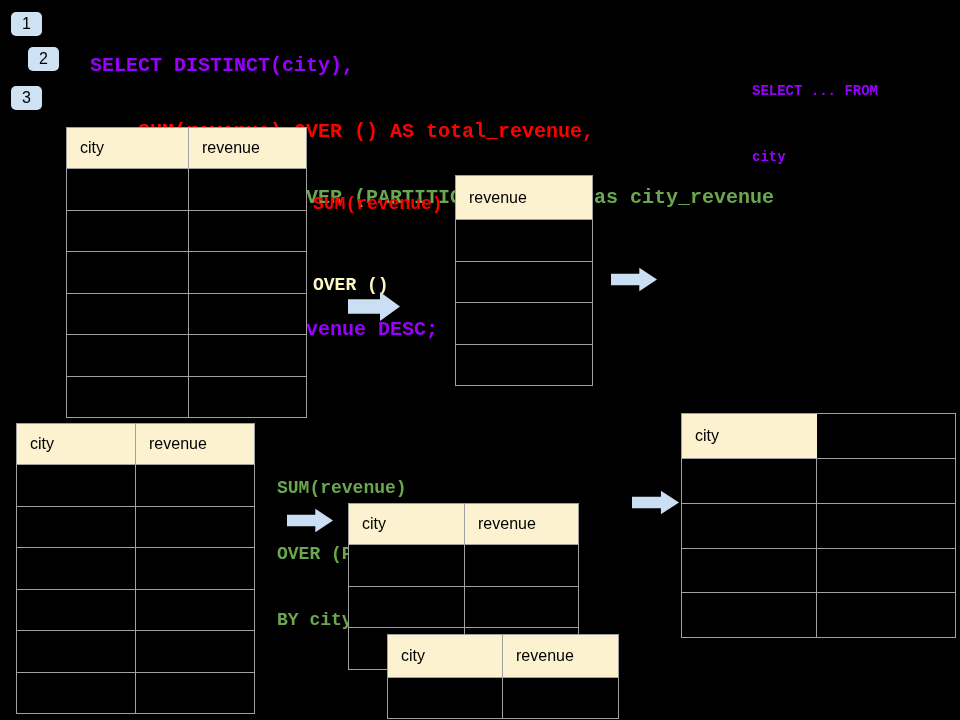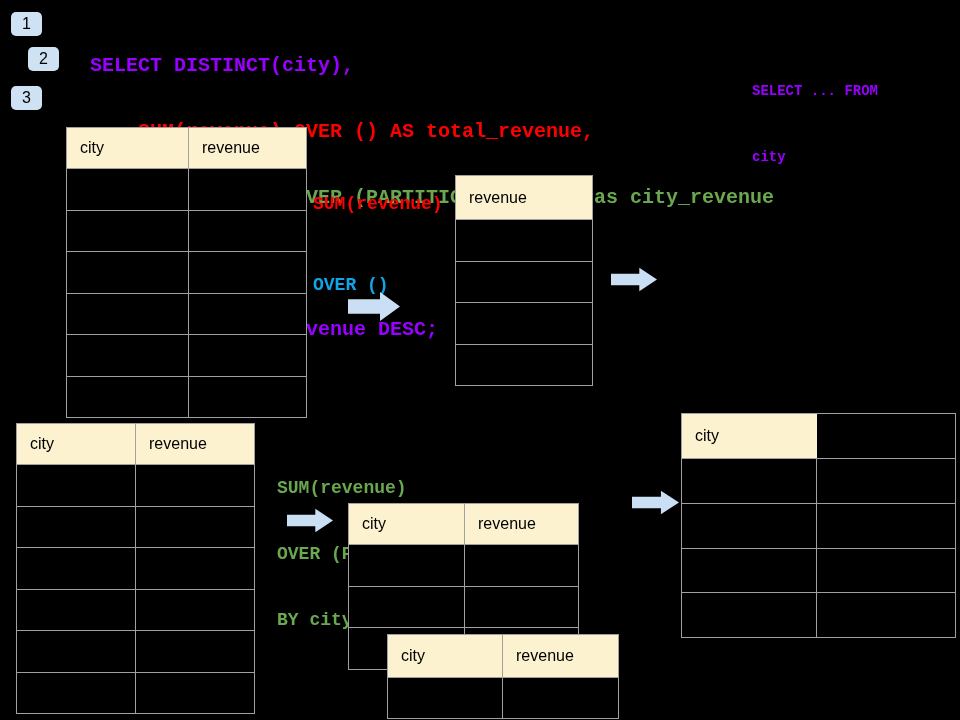--- a/index.html
+++ b/index.html
@@ -68,21 +68,21 @@
     <span class="line" style="color: rgb(153, 0, 255);">  ORDER by city_revenue DESC;</span>
   </div>
 
   <div class="code side-note">
     <span class="line" style="color: rgb(153, 0, 255);">SELECT ... FROM</span>
     <span class="line" style="color: rgb(153, 0, 255);">city</span>
   </div>
 
   <div class="code ann-total">
     <span class="line" style="color: rgb(255, 0, 0);">SUM(revenue)</span>
-    <span class="line" style="color: #0ea5e9;">OVER ()</span>
+    <span class="line" style="color: #fef9c3;">OVER ()</span>
   </div>
 
   <div class="code ann-partition">
     <span class="line" style="color: rgb(106, 168, 79);">SUM(revenue)</span>
     <span class="line" style="color: rgb(106, 168, 79);">OVER (PARTITION</span>
     <span class="line" style="color: rgb(106, 168, 79);">BY city)</span>
   </div>
 
   <div class="tbl" style="left:66px;top:127px;--cols:122px 117px;--headh:40px;--rowh:41.5px">
       <div class="thead">

